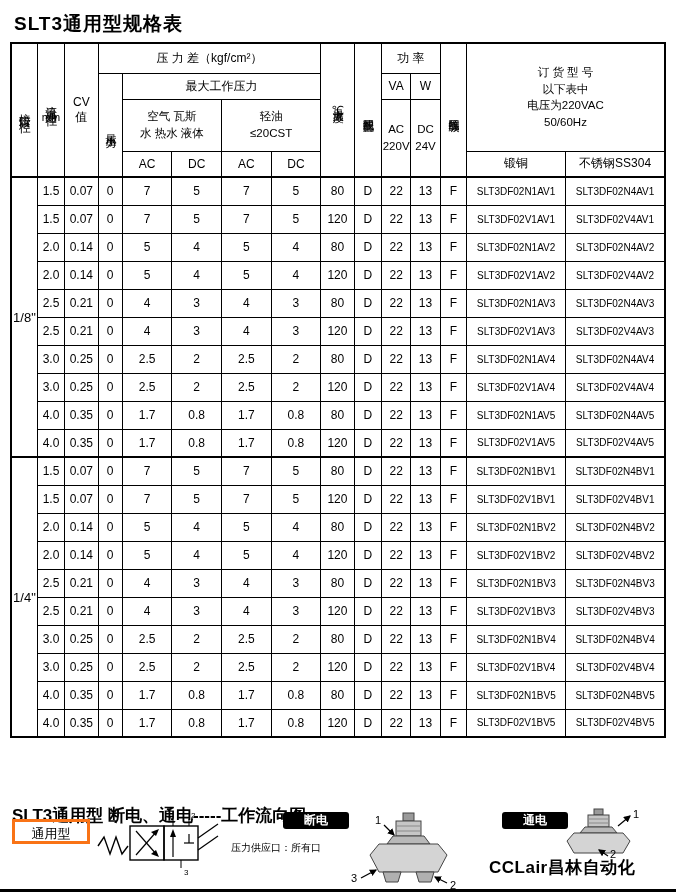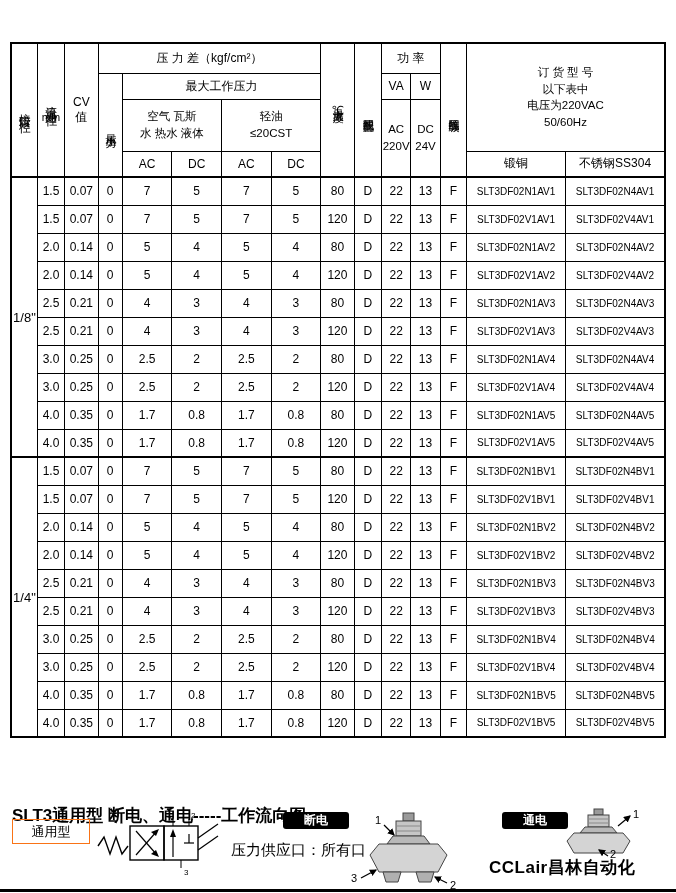--- a/index.html
+++ b/index.html
@@ -34,38 +34,39 @@
   .order-cell div { line-height:1.45; font-size:11.5px; }
 
   .wm { position:absolute; pointer-events:none; font-weight:bold; white-space:nowrap; z-index:6;
         color:rgba(170,205,235,0.22); -webkit-text-stroke:2px rgba(125,175,220,0.55); }
   .wm-top { top:110px; left:80px; font-size:112px; letter-spacing:4px;
             font-family:"Liberation Serif","DejaVu Serif",serif; }
   .wm-bottom { top:642px; left:16px; font-size:116px; letter-spacing:10px; }
 
   .flow-title { position:absolute; top:804px; left:12px; font-size:17px; font-weight:bold; }
   .generic-box { position:absolute; top:819px; left:12px; width:78px; height:25px;
-                 border:1px solid #f97316; line-height:23px; text-align:center; font-size:13px; }
+                 border:3px solid #f97316; line-height:23px; text-align:center; font-size:13px; }
   .valve-symbol { position:absolute; top:810px; left:94px; }
-  .pressure-note { position:absolute; top:841px; left:231px; font-size:15px; }
+  .pressure-note { position:absolute; top:841px; left:231px; font-size:10px; }
   .black-label { position:absolute; width:66px; height:17px; background:#000; color:#fff;
                  font-size:12px; line-height:17px; text-align:center; border-radius:3px; font-weight:bold; z-index:4; }
   .off-label { top:812px; left:283px; }
   .on-label  { top:812px; left:502px; }
   .valve-off { position:absolute; top:812px; left:348px; }
   .valve-on  { position:absolute; top:808px; left:552px; }
   .brand { position:absolute; top:856px; left:489px; font-size:17px; font-weight:bold; letter-spacing:0.5px; }
   .bottom-rule { position:absolute; left:0; top:889px; width:676px; height:3px; background:#000; }
   svg text { fill:#000; font-family:"Liberation Sans","DejaVu Sans",sans-serif; }
 </style>
 </head>
 <body>
 
 <div class="page">
 
+  <div class="main-title">SLT3通用型规格表</div>
 
   <table class="spec">
     <colgroup>
       <col class="c1">
         <col class="c2">
         <col class="c3">
         <col class="c4">
       <col class="c5">
         <col class="c6">
         <col class="c7">

